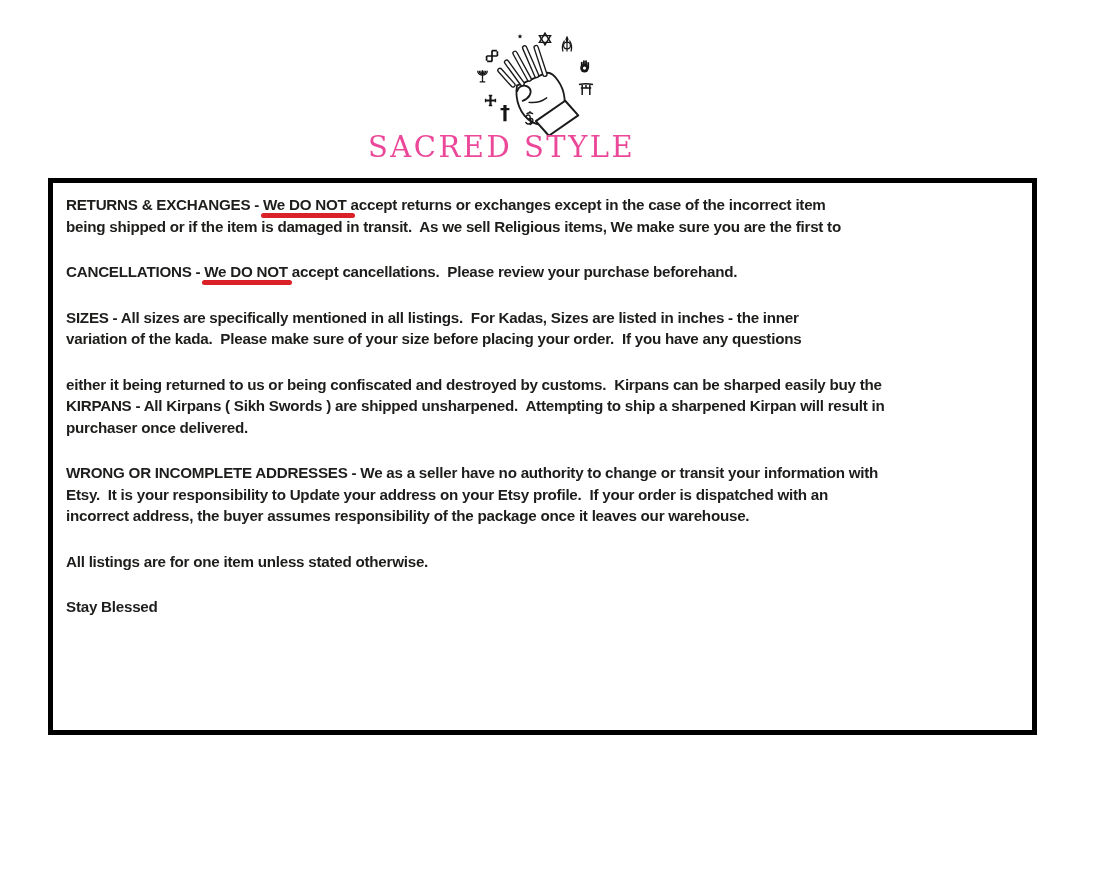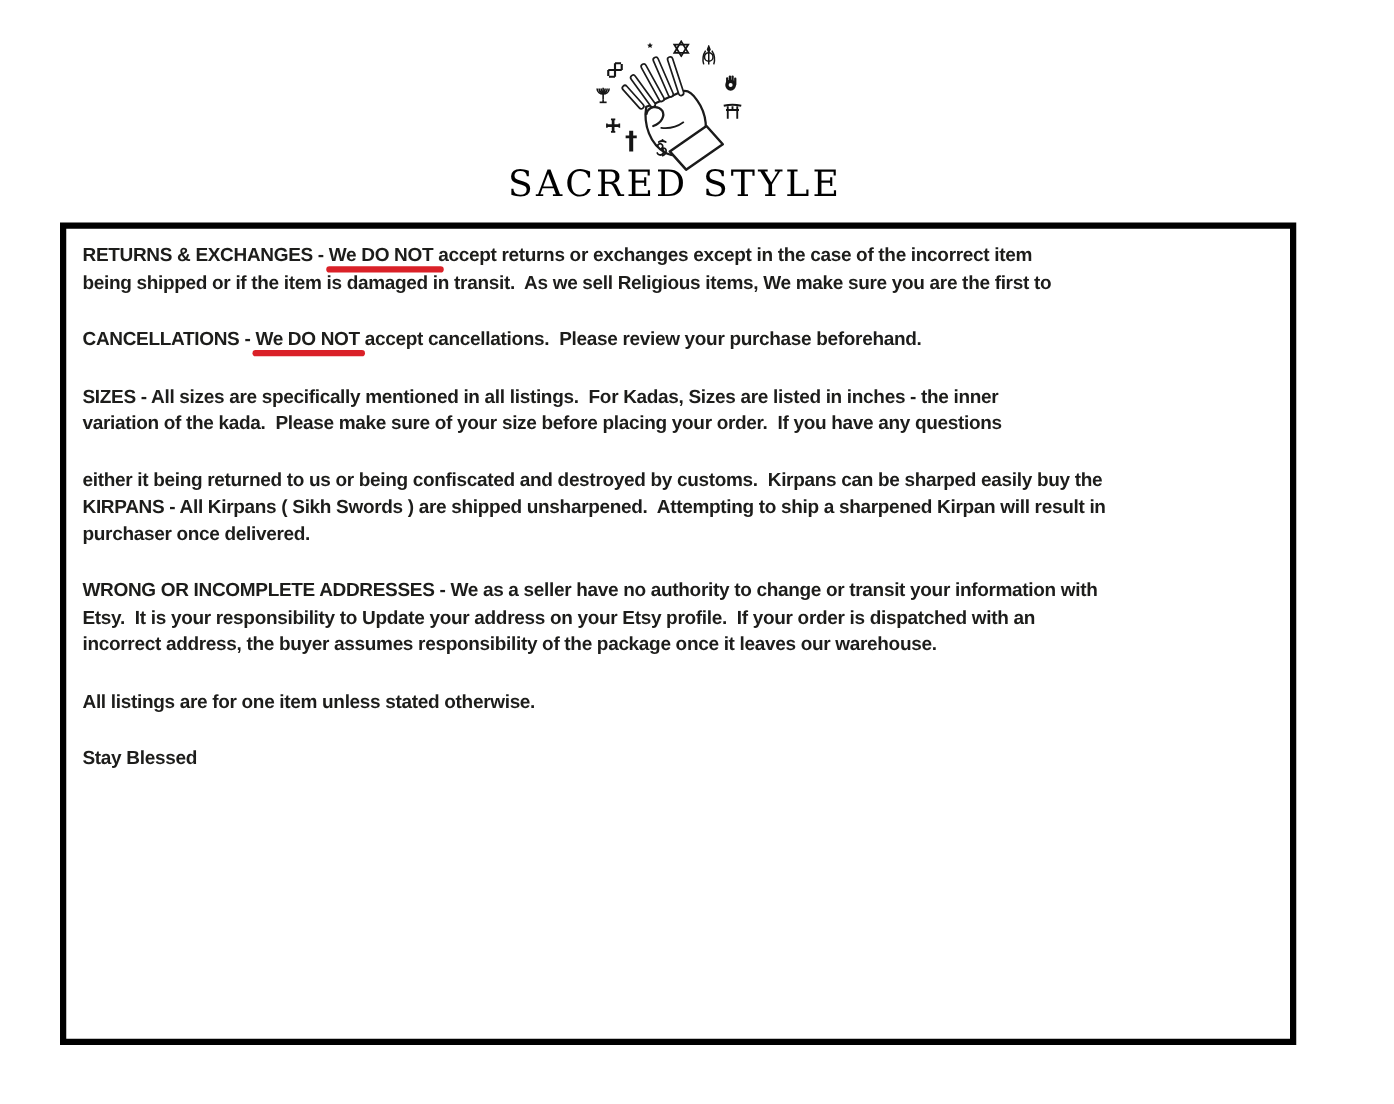--- a/index.html
+++ b/index.html
@@ -5,27 +5,27 @@
   html,body{margin:0;padding:0;}
   body{
     width:1115px;height:883px;background:#ffffff;position:relative;
     font-family:"Liberation Sans", sans-serif;color:#1d1d1b;overflow:hidden;
   }
   
   .logo{position:absolute;left:428px;top:16px;width:224px;height:152px;}
   .logo .sym{position:absolute;line-height:1;color:#151515;}
   .logo svg{display:block;}
   .brand{
-    position:absolute;left:-60px;right:-60px;top:114px;text-align:center;
+    position:absolute;left:-60px;right:-60px;top:114px;text-align:left;
     font-family:"DejaVu Serif", serif;font-size:29px;letter-spacing:2.5px;
-    color:#000000;font-weight:400;white-space:pre;
+    color:#ec4899;font-weight:400;white-space:pre;
   }
   
   .policy-box{
-    position:absolute;left:48px;top:178px;width:989px;height:658px;
+    position:absolute;left:48px;top:178px;width:989px;height:557px;
     border:5px solid #000;box-sizing:border-box;background:#fff;
     padding:11px 10px 0 13px;
   }
   .policy-box p{
     margin:0 0 24px 0;font-size:15.2px;line-height:21.5px;font-weight:700;
     letter-spacing:-0.25px;
   }
   .line{display:block;white-space:pre;}
   .redline{position:relative;}
   .redline::after{

